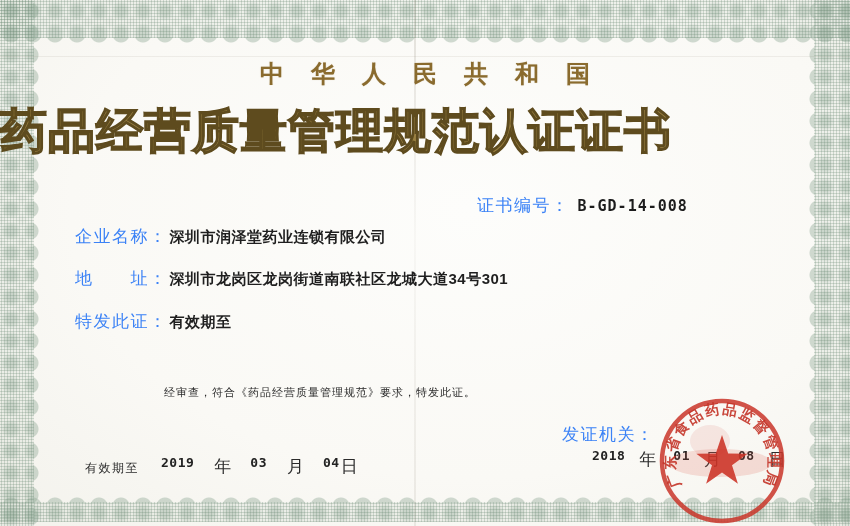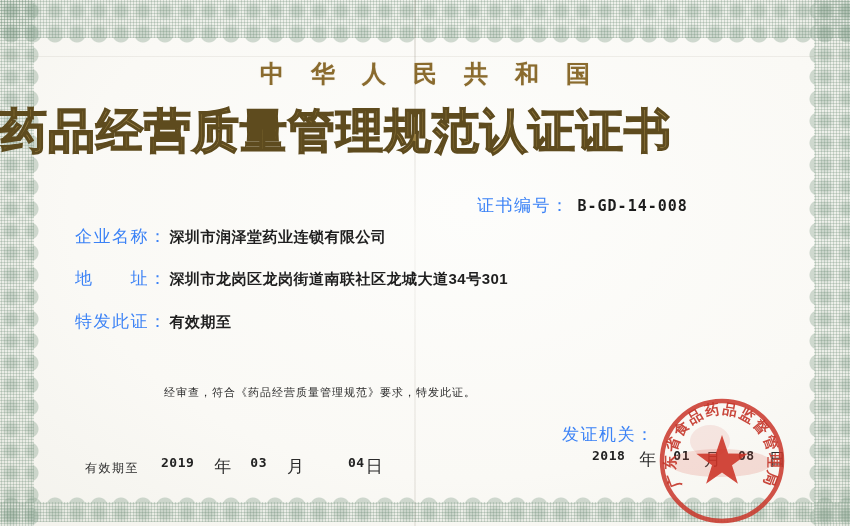--- a/index.html
+++ b/index.html
@@ -95,21 +95,21 @@
     font-size:13px;font-weight:bold;color:#222;
     position:relative;top:-5px;letter-spacing:0.5px;
   }
   .unit{letter-spacing:1px;}
   .issue-date .num{margin:0 14px 0 0;}
   .issue-date .unit{margin-right:16px;}
   .valid-until .vlabel{font-size:12px;letter-spacing:1.5px;margin-right:22px;}
   .valid-until .num{margin-right:20px;}
   .valid-until .unit{margin-right:18px;}
   .valid-until .unit-day{margin:0;}
-  .valid-until .num-day{margin-right:1px;margin-left:25px;}
+  .valid-until .num-day{margin-right:1px;}
   
   .seal{position:absolute;left:652px;top:391px;width:140px;height:140px;pointer-events:none;}
 </style>
 </head>
 <body>
 
 <div class="ornament orn-top"></div>
 <div class="ornament orn-bottom"></div>
 <div class="ornament orn-left"></div>
 <div class="ornament orn-right"></div>

